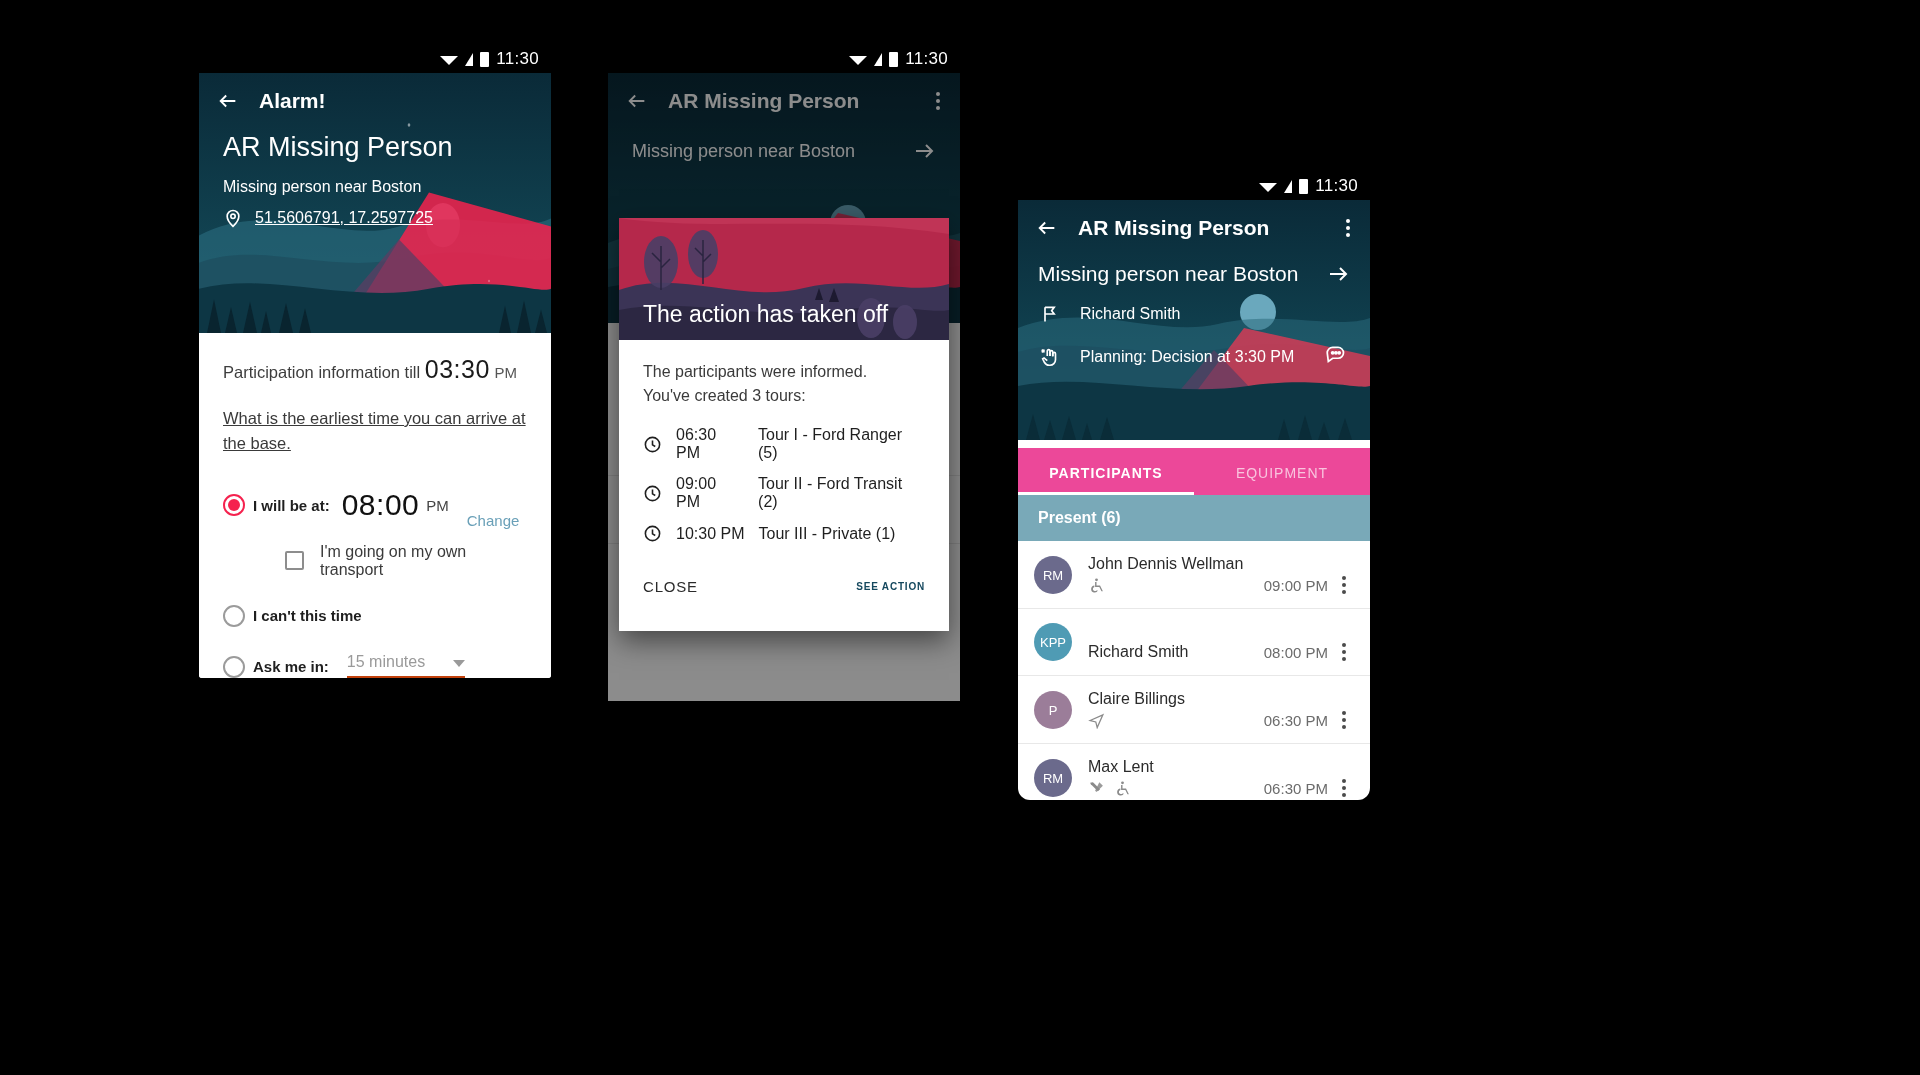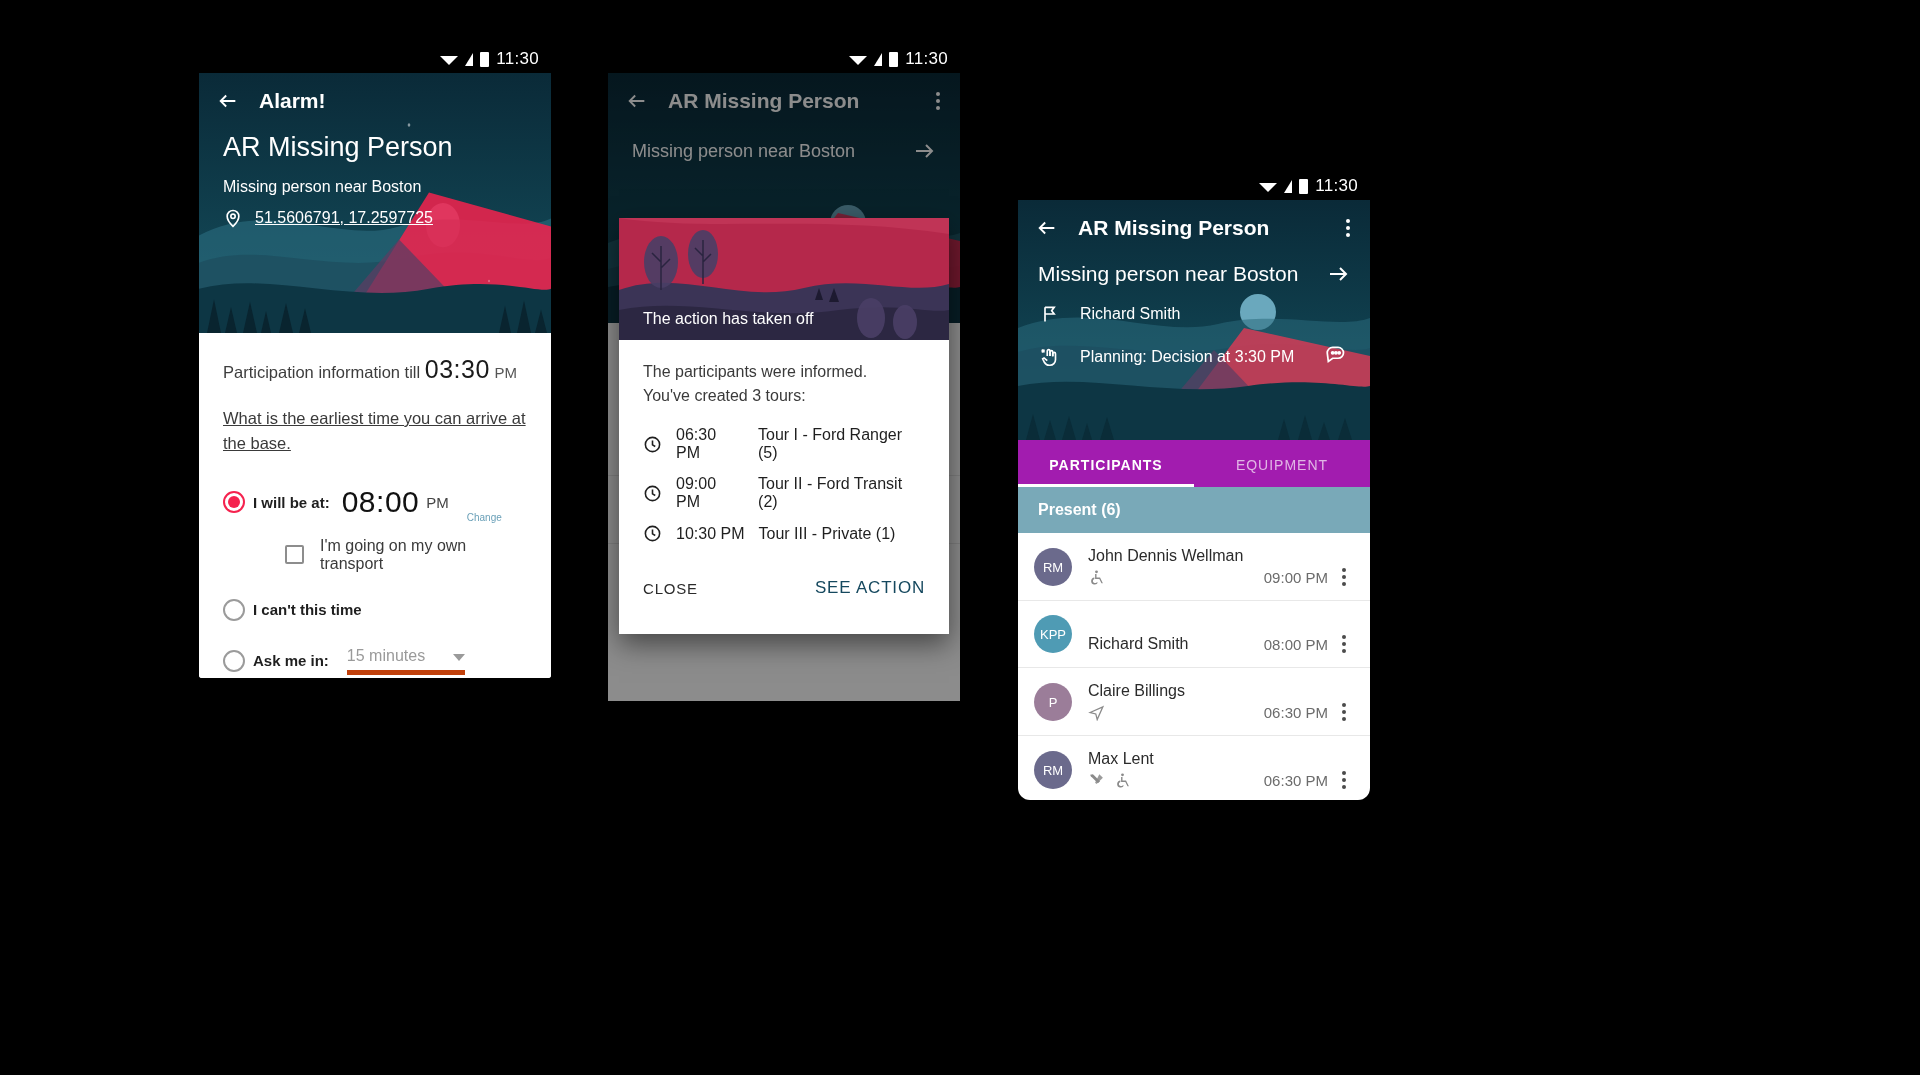--- a/index.html
+++ b/index.html
@@ -67,21 +67,21 @@
   .opt { display: flex; align-items: center; margin-top: 26px; }
   .radio { width: 22px; height: 22px; border-radius: 50%; border: 2px solid #9b9b9b;
            flex: 0 0 auto; position: relative; }
   .radio.on { border-color: #f5224e; }
   .radio.on::after { content: ""; position: absolute; inset: 3px; border-radius: 50%;
                      background: #f5224e; }
   .opt-label { margin-left: 8px; font-size: 15px; font-weight: 700; color: #1f1f1f; }
   .bigtime { font-size: 30px; font-weight: 400; color: #111; margin-left: 12px;
              letter-spacing: .5px; }
   .pm { font-size: 15px; color: #444; margin-left: 7px; }
-  .change { margin-left: 18px; color: #6aa0b8; font-size: 10px; margin-top: 30px; }
+  .change { margin-left: 18px; color: #6aa0b8; font-size: 15px; margin-top: 30px; }
 
   .subopt { display: flex; align-items: center; margin: 14px 0 0 46px; }
   .cbox { width: 19px; height: 19px; border: 2px solid #8d8d8d; border-radius: 2px;
           flex: 0 0 auto; }
   .subopt span { margin-left: 16px; font-size: 16px; color: #3a3a3a; }
 
   .selectwrap { margin-left: 18px; display: flex; align-items: flex-end; gap: 10px;
                 border-bottom: 5px solid #c2410c; padding-bottom: 5px; min-width: 118px;
                 justify-content: space-between; }
   .selectwrap .sv { font-size: 16px; color: #9a9a9a; }
@@ -111,43 +111,43 @@
   .lsub { margin-top: 4px; display: flex; gap: 9px; }
   .ltime { margin-left: auto; font-size: 15px; color: #6b6b6b; }
   .kebab-d { display:flex; flex-direction: column; gap:3px; margin-left: 14px; }
   .kebab-d i { width:4px; height:4px; border-radius:50%; background:#4b4b4b; display:block; }
 
   
   .dialog { position: absolute; z-index: 40; left: 11px; top: 145px; width: 330px;
             background: #fff; box-shadow: 0 10px 26px rgba(0,0,0,.5); }
   .dlg-img { position: relative; height: 122px; overflow: hidden; }
   .dlg-img .dtitle { position: absolute; left: 24px; bottom: 12px; color: #fff;
-                     font-size: 16px; z-index: 4; }
+                     font-size: 23px; z-index: 4; }
   .dlg-body { padding: 20px 24px 0; }
   .dlg-body p { font-size: 16px; color: #3a3a3a; line-height: 1.5; }
   .tours { margin-top: 18px; }
   .tour { display: flex; align-items: center; gap: 14px; margin-bottom: 13px; }
   .tour .tt { font-size: 16px; color: #1f1f1f; }
   .clock { width: 19px; height: 19px; flex: 0 0 auto; }
   .dlg-actions { display: flex; justify-content: space-between; align-items: center;
                  padding: 22px 24px 36px; }
   .dlg-actions .b1 { font-size: 15px; color: #2b2b2b; letter-spacing: .8px; }
-  .dlg-actions .b2 { font-size: 17px; color: #15485e; font-weight: 400; letter-spacing: .8px; }
+  .dlg-actions .b2 { font-size: 10px; color: #15485e; font-weight: 700; letter-spacing: .8px; }
 
   
   #p3 { left: 1018px; top: 172px; width: 352px; }
   #p3 .screen { width: 352px; height: 600px; border-radius: 0 0 12px 12px; }
   #p3 .hero3 { position: relative; height: 240px; }
   #p3 .hrow { position: relative; z-index: 6; padding: 0 20px; }
   #p3 .bigsub { display:flex; align-items:center; color:#fff; font-size: 21px;
                 margin-top: 6px; }
   #p3 .metarow { display:flex; align-items:center; color:#fff; font-size: 16px;
                  margin-top: 18px; gap: 18px; }
   #p3 .metarow .mi { width: 24px; flex:0 0 auto; display:flex; justify-content:center; }
-  .tabs { position: relative; z-index: 6; display: flex; background: #a21caf; }
+  .tabs { position: relative; z-index: 6; display: flex; background: #ec4899; margin-top: 8px; }
   .tab { flex: 1; text-align: center; padding: 17px 0 14px; font-size: 14px;
          letter-spacing: 1px; color: rgba(255,255,255,.68); }
   .tab.active { color: #fff; font-weight: 700; box-shadow: inset 0 -3px 0 #fff; }
   .section-hd { background: #79a9b8; color: #fff; font-weight: 700; font-size: 16px;
                 padding: 14px 20px; }
 </style>
 </head>
 <body>
 
 <div class="stage">

